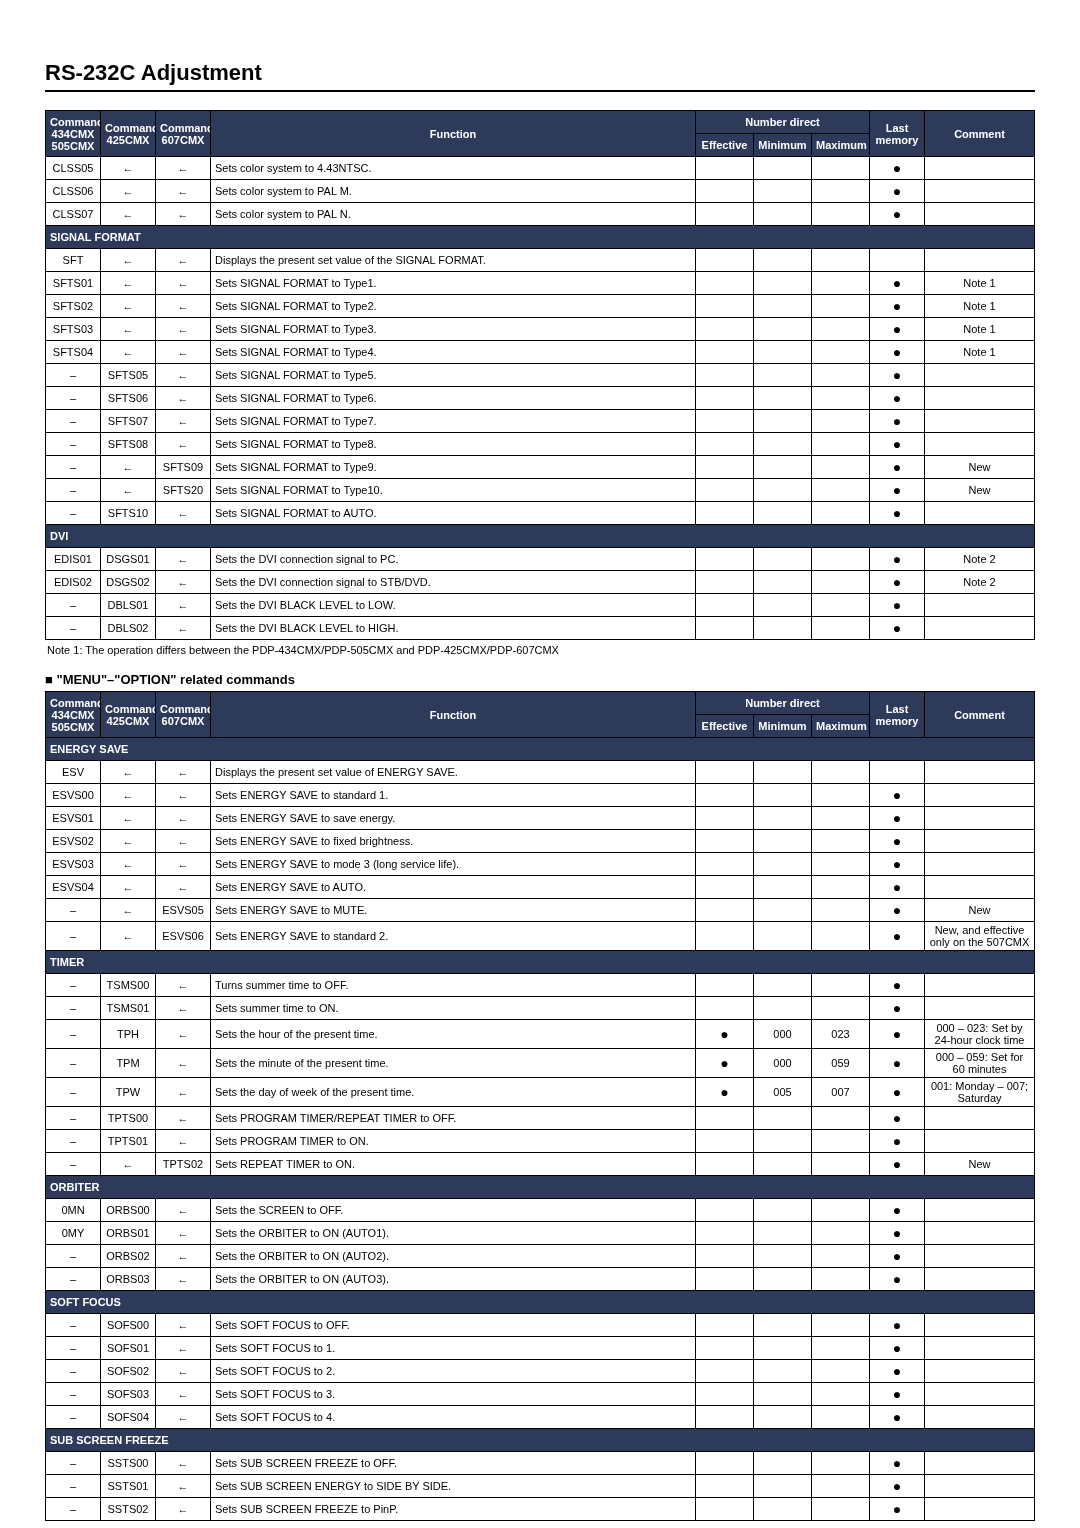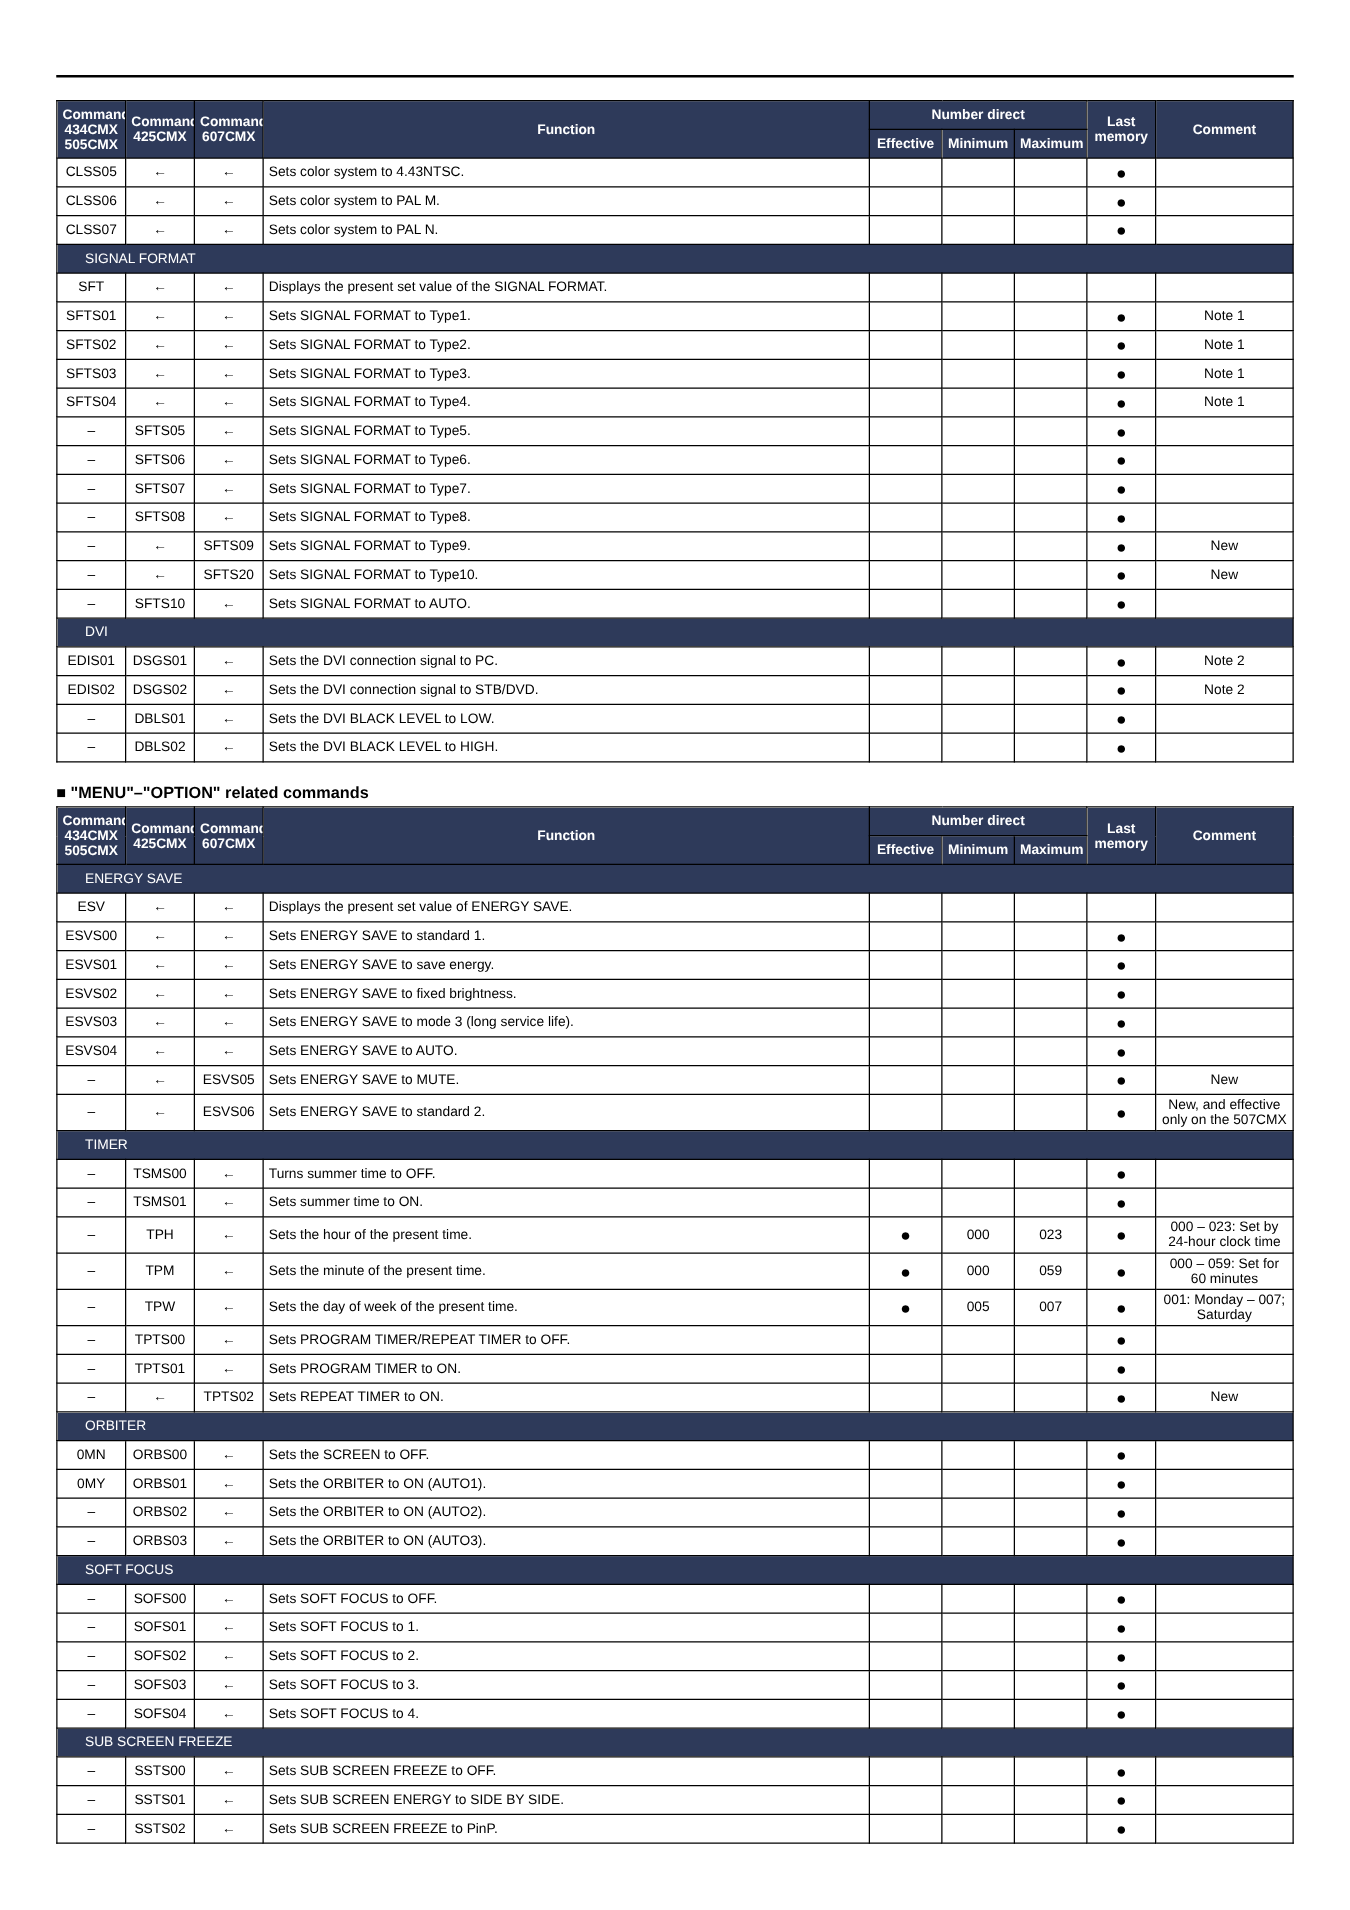--- a/index.html
+++ b/index.html
@@ -3,33 +3,34 @@
 <meta charset="utf-8">
 <style>
   body { font-family: Arial, Helvetica, sans-serif; margin: 0; background: #fff; color: #000; width: 1080px; }
   .page { padding: 60px 45px 40px 45px; }
   h1 { font-size: 22px; font-weight: bold; margin: 0 0 4px 0; }
   .hr { border-top: 2px solid #000; margin-bottom: 18px; }
   table { border-collapse: collapse; width: 100%; font-size: 11px; table-layout: fixed; }
   th, td { border: 1px solid #000; padding: 2px 4px; vertical-align: middle; height: 18px; overflow: hidden; }
   th { background: #2e3a5a; color: #fff; font-weight: bold; }
   td.c { text-align: center; }
-  .section-row td { background: #2e3a5a; color: #fff; font-weight: normal; padding-left: 22px; }
+  .section-row td { background: #2e3a5a; color: #fff; font-weight: bold; padding-left: 4px; }
   .arrow { text-align: center; font-weight: bold; }
   .dash { text-align: center; }
   .dot { text-align: center; font-size: 14px; line-height: 14px; }
   .notes { font-size: 11px; margin: 4px 0 16px 2px; }
   .subhead { font-size: 13px; font-weight: bold; margin: 10px 0 4px 0; }
   col.c434 { width: 55px; } col.c425 { width: 55px; } col.c607 { width: 55px; }
   col.cfun { width: auto; } col.cnum { width: 58px; } col.clast { width: 55px; } col.ccom { width: 110px; }
 </style>
 </head>
 <body>
 
 <div class="page">
+  <h1>RS-232C Adjustment</h1>
   <div class="hr"></div>
 
   <table>
     <colgroup>
       <col class="c434">
         <col class="c425">
         <col class="c607">
         <col class="cfun">
       <col class="cnum">
         <col class="cnum">
@@ -271,20 +272,21 @@
           <td class="c"></td>
           <td class="c"></td>
           <td class="c"></td>
           <td class="dot">●</td>
           <td class="c"></td>
         </tr>
       </tbody>
   </table>
 
   <div class="notes">
+    <div>Note 1: The operation differs between the PDP-434CMX/PDP-505CMX and PDP-425CMX/PDP-607CMX</div>
   </div>
 
   <div class="subhead">■ "MENU"–"OPTION" related commands</div>
 
   <table>
     <colgroup>
       <col class="c434">
         <col class="c425">
         <col class="c607">
         <col class="cfun">

